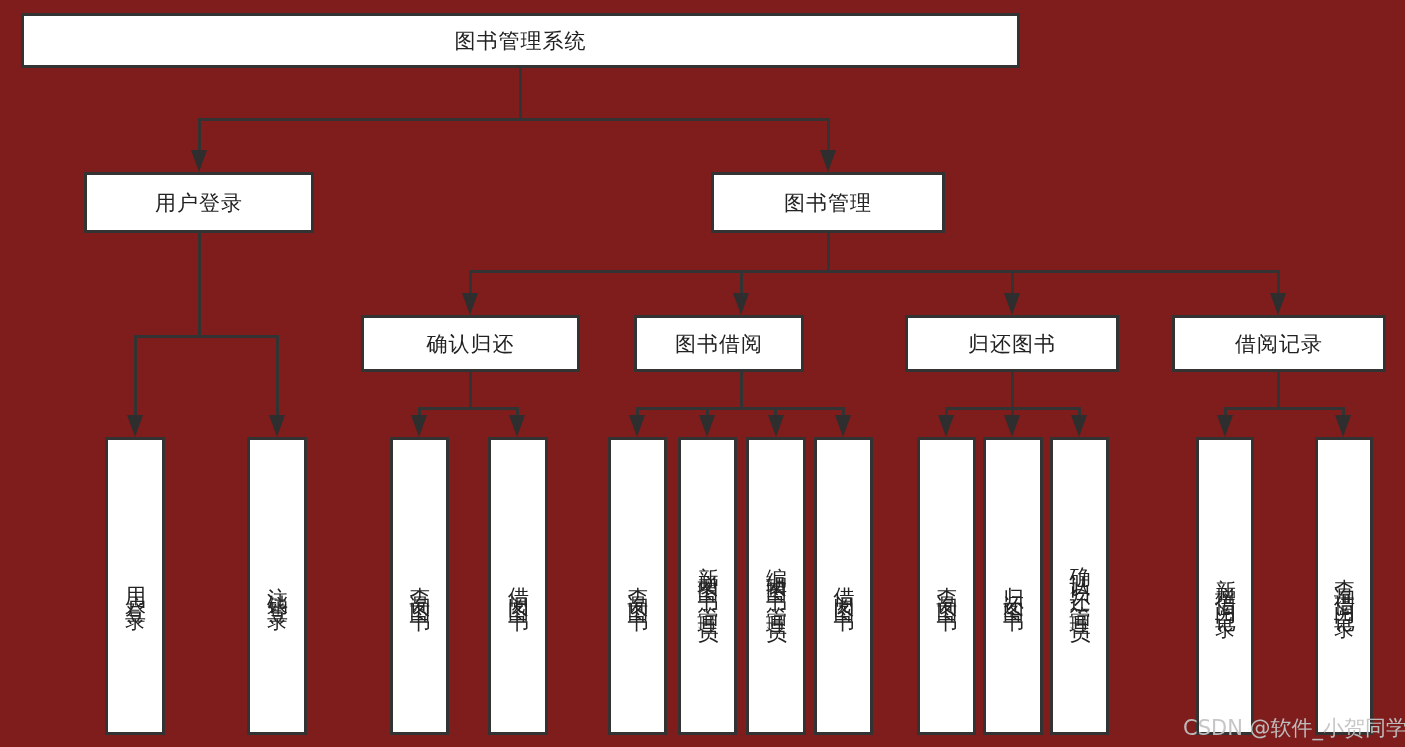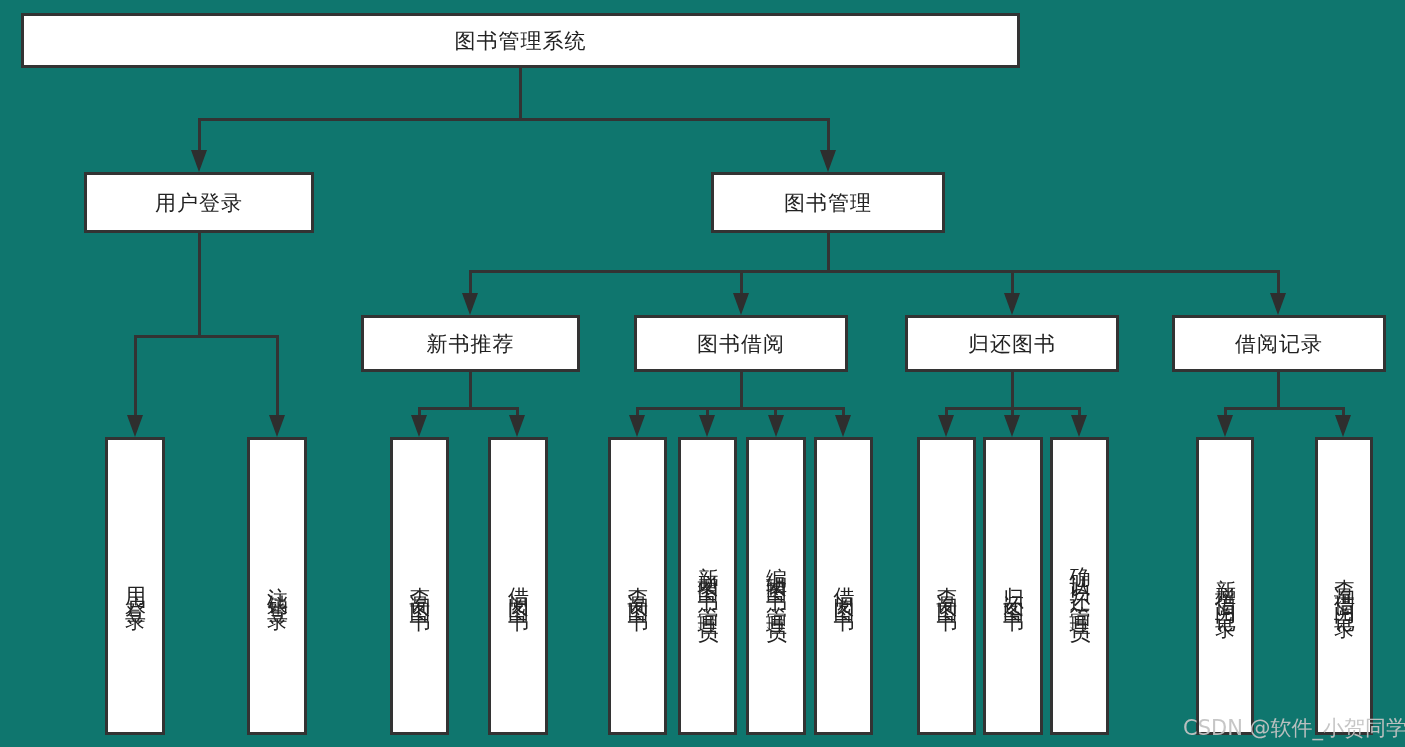--- a/index.html
+++ b/index.html
@@ -1,17 +1,17 @@
 <!DOCTYPE html>
 <html><head>
 <meta charset="utf-8">
 <style>
   html,body{margin:0;padding:0;background:#ffffff;}
   .canvas{
-    position:relative;width:1405px;height:747px;background:#0f766e;
+    position:relative;width:1405px;height:747px;background:#7f1d1d;
     font-family:"DejaVu Sans","Liberation Sans",sans-serif;color:#222;
     overflow:hidden;
   }
   .box,.vbox{
     position:absolute;box-sizing:border-box;border:3px solid #333;
     background:#fff;display:flex;align-items:center;justify-content:center;
   }
   .box{font-size:21px;letter-spacing:1px;}
   .vbox .vtext{
     writing-mode:vertical-rl;text-orientation:mixed;
@@ -27,21 +27,21 @@
   .watermark{
     position:absolute;left:1183px;top:714px;z-index:5;
     font-size:21px;color:rgba(195,195,195,0.95);white-space:nowrap;
   }
 
   
   #b-root{left:21px;top:13px;width:999px;height:55px;}
   #b-userlogin{left:84px;top:172px;width:230px;height:61px;}
   #b-bookmgmt{left:711px;top:172px;width:234px;height:61px;text-align:right;}
   #b-newbooks{left:361px;top:315px;width:219px;height:57px;}
-  #b-borrow{left:634px;top:315px;width:214px;height:57px;}
+  #b-borrow{left:634px;top:315px;width:170px;height:57px;}
   #b-current{left:905px;top:315px;width:214px;height:57px;}
   #b-records{left:1172px;top:315px;width:214px;height:57px;}
   .leaf{top:437px;height:298px;}
   #b-login{left:105px;width:60px;}
   #b-logout{left:247px;width:60px;}
   #b-nbquery{left:390px;width:59px;}
   #b-nbborrow{left:488px;width:60px;}
   #b-bwquery{left:608px;width:59px;}
   #b-bwadd{left:678px;width:59px;}
   #b-bwedit{left:746px;width:60px;}
@@ -55,21 +55,21 @@
 </head>
 <body>
 
 <div class="canvas">
 
   <div class="box" id="b-root">图书管理系统</div>
 
   <div class="box" id="b-userlogin">用户登录</div>
   <div class="box" id="b-bookmgmt">图书管理</div>
 
-  <div class="box" id="b-newbooks">新书推荐</div>
+  <div class="box" id="b-newbooks">确认归还</div>
   <div class="box" id="b-borrow">图书借阅</div>
   <div class="box" id="b-current">归还图书</div>
   <div class="box" id="b-records">借阅记录</div>
 
   <div class="vbox leaf" id="b-login">
       <span class="vtext">用户登录</span>
     </div>
   <div class="vbox leaf" id="b-logout">
       <span class="vtext">注销登录</span>
     </div>

